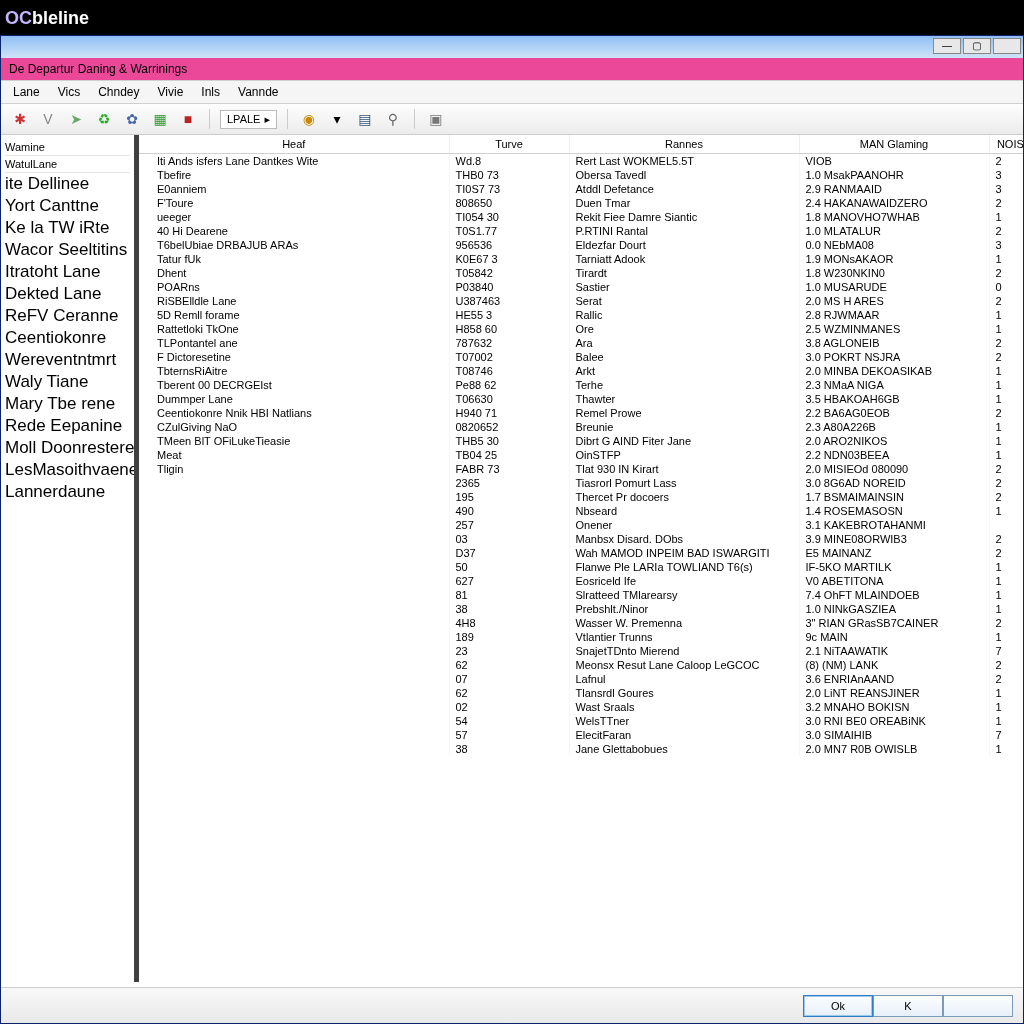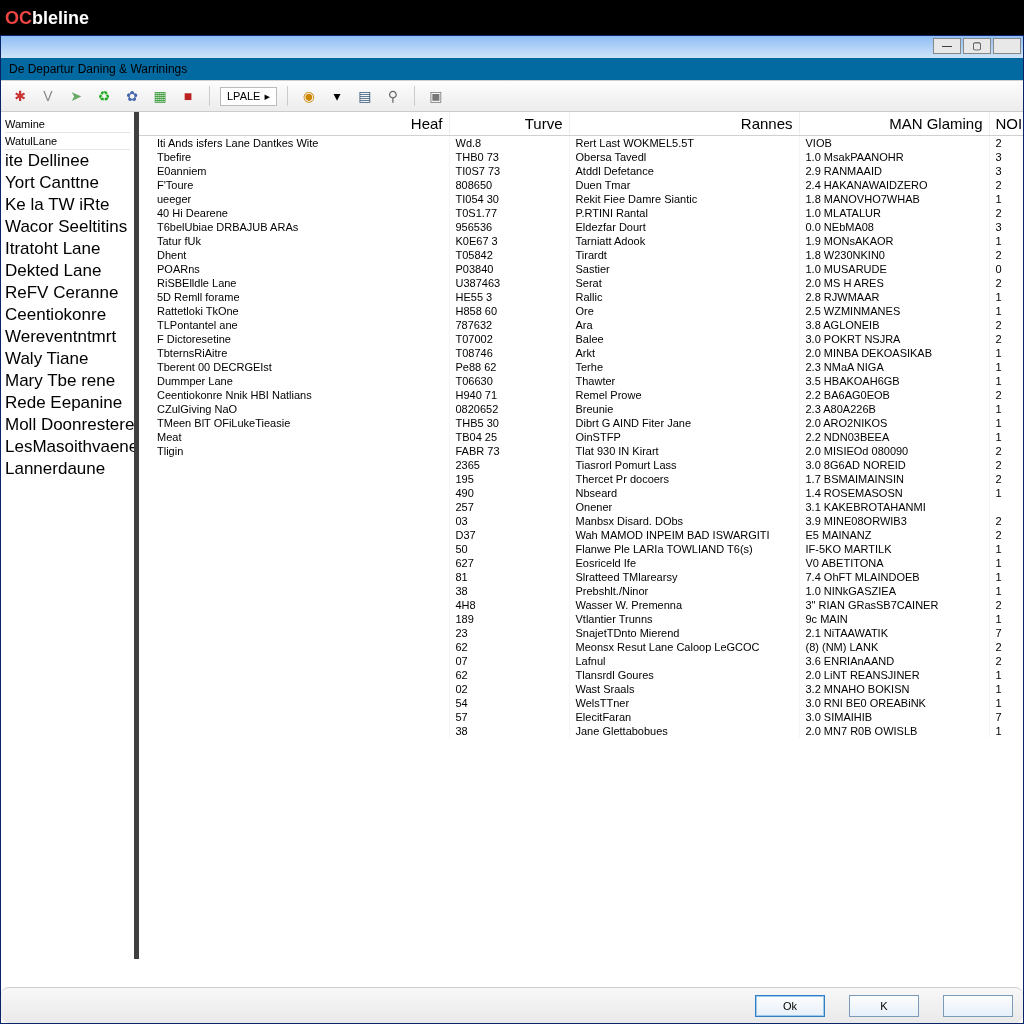--- a/index.html
+++ b/index.html
@@ -13,21 +13,21 @@
   position: relative;
 }
 .app-header {
   position: absolute;
   top: 8px;
   left: 5px;
   color: #fff;
   font-size: 18px;
   font-weight: bold;
 }
-.app-header .yellow { color: #ef4444; }
+.app-header .yellow { color: #c4b5fd; }
 .window {
   position: absolute;
   top: 35px;
   left: 0;
   right: 0;
   bottom: 0;
   background: #fff;
   border: 1px solid #0a246a;
 }
 .titlebar {
@@ -49,21 +49,21 @@
   border: 1px solid #888;
   background: #e8e8e8;
   align-items: center;
   justify-content: center;
   font-size: 10px;
   line-height: 1;
 }
 .subtitle {
   padding: 4px 8px;
   font-size: 12px;
-  background: #0369a1;
+  background: #ec4899;
   border-bottom: 1px solid #d0d0d0;
 }
 .menubar {
   display: flex;
   gap: 2px;
   padding: 2px 4px;
   background: #f5f5f5;
   border-bottom: 1px solid #d0d0d0;
   font-size: 12px;
 }
@@ -120,23 +120,23 @@
 .table-wrap {
   flex: 1;
   overflow: hidden;
 }
 table {
   width: 100%;
   border-collapse: collapse;
   table-layout: fixed;
 }
 th {
-  text-align: right;
+  text-align: center;
   font-weight: normal;
-  font-size: 15px;
+  font-size: 11px;
   padding: 3px 6px;
   background: #fff;
   border-bottom: 1px solid #d0d0d0;
   border-right: 1px solid #eee;
 }
 td {
   font-size: 11px;
   padding: 1px 6px;
   white-space: nowrap;
   overflow: hidden;
@@ -146,23 +146,22 @@
 .footer {
   position: absolute;
   bottom: 0;
   height: 36px;
   width: 100%;
   border-top: 1px solid #ccc;
   background: linear-gradient(#f8f8f8,#e9e9e9);
   display: flex;
   justify-content: flex-end;
   align-items: center;
-  gap: 24px;
+  gap: 0;
   padding-right: 10px;
-  border-radius: 8px;
 }
 .footer button {
   min-width: 70px;
   height: 22px;
   font-size: 11px;
   border: 1px solid #7a9ab8;
   background: linear-gradient(#fdfdfd,#e6f0fa);
   cursor: pointer;
 }
 .footer button.primary { border-color:#2f7dc2; box-shadow:0 0 0 1px #9dc9ef inset; }
@@ -178,20 +177,28 @@
   <div class="titlebar">
     <div class="controls">
       <span>—</span>
       <span>▢</span>
       <span></span>
     </div>
   </div>
 
   <div class="subtitle">De Departur Daning &amp; Warrinings</div>
 
+  <div class="menubar">
+    <span>Lane</span>
+    <span>Vics</span>
+    <span>Chndey</span>
+    <span>Vivie</span>
+    <span>Inls</span>
+    <span>Vannde</span>
+  </div>
 
   <div class="toolbar">
     <span class="ico" style="color:#c33">✱</span>
     <span class="ico" style="color:#888">V</span>
     <span class="ico" style="color:#6a6">➤</span>
     <span class="ico" style="color:#2a2">♻</span>
     <span class="ico" style="color:#46a">✿</span>
     <span class="ico" style="color:#393">▦</span>
     <span class="ico" style="color:#b22">■</span>
     <span class="sep"></span>

